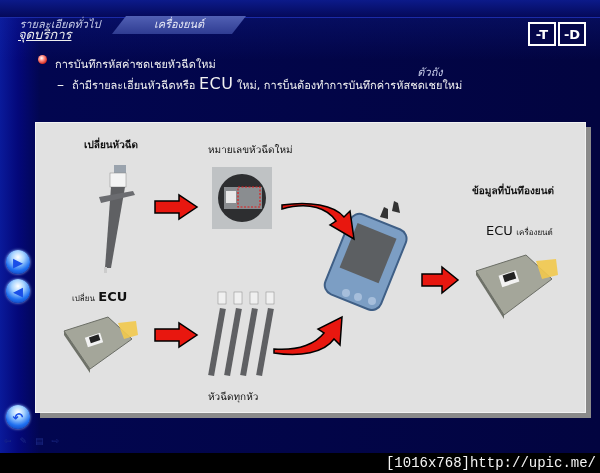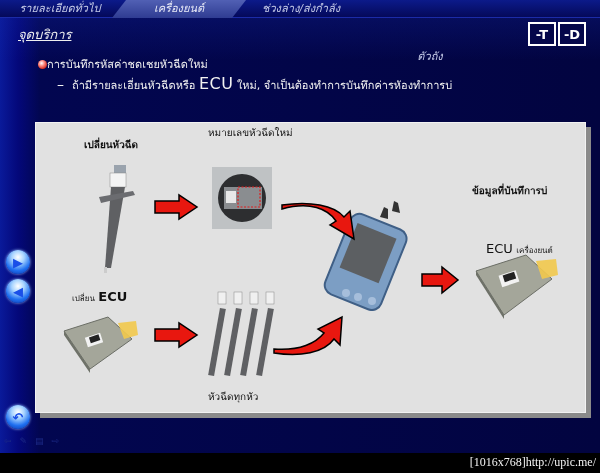--- a/index.html
+++ b/index.html
@@ -18,21 +18,21 @@
   }
 
   
   .topnav {
     position: absolute; left: 0; top: 0; width: 600px; height: 18px;
     background: linear-gradient(180deg, #0c1a8a 0%, #04095a 100%);
     border-bottom: 1px solid #1b2ba8;
     z-index: 2;
   }
   .topnav .tab {
-    position: absolute; top: 0; height: 18px; line-height: 18px;
+    position: absolute; top: 16px; height: 18px; line-height: 18px;
     font-style: italic; font-size: 11px; color: #c6cbe8;
     text-align: center; cursor: pointer; white-space: nowrap;
   }
   .topnav .tab.active {
     background: linear-gradient(180deg, #5160b4 0%, #2f3c92 100%);
     clip-path: polygon(14px 0, 100% 0, calc(100% - 14px) 100%, 0 100%);
     color: #e6e8f6;
   }
 
   .section-title {
@@ -41,21 +41,21 @@
     z-index: 3;
     text-align: center;
   }
   .mode-btns { position: absolute; left: 528px; top: 22px; display: flex; gap: 2px; z-index: 3; }
   .mode-btn {
     width: 28px; height: 24px; border: 2px solid #fff; background: #04074a;
     color: #fff; font-family: "DejaVu Sans", sans-serif; font-weight: bold; font-size: 13px;
     display: flex; align-items: center; justify-content: center; cursor: pointer;
   }
 
-  .bullet-row { position: absolute; left: 38px; top: 55px; display: flex; align-items: center; z-index: 3; }
+  .bullet-row { position: absolute; left: 38px; top: 55px; display: flex; gap: 8px; z-index: 3; }
   .bullet-dot {
     width: 9px; height: 9px; border-radius: 50%;
     background: radial-gradient(circle at 40% 35%, #ffffff 0%, #ff8a80 35%, #d0241a 75%);
   }
   .bullet-text { color: #f2f2f2; font-size: 11px; font-family: "DejaVu Sans", sans-serif; }
   .sub-row { position: absolute; left: 57px; top: 74px; display: flex; align-items: baseline; gap: 8px; z-index: 3; color: #f2f2f2; font-family: "DejaVu Sans", sans-serif; }
   .sub-dash { font-size: 14px; }
   .sub-text { font-size: 11px; }
   .sub-text .big { font-size: 16px; letter-spacing: 0.5px; }
 
@@ -79,67 +79,66 @@
     background: radial-gradient(circle at 50% 30%, #ffffff 0%, #a8d4ff 30%, #1e6ff0 65%, #0a2a9a 100%);
     box-shadow: 0 0 3px #99c2ff; display: flex; align-items: center; justify-content: center;
     cursor: pointer; z-index: 4; color: #1a4fe8; font-size: 13px; font-weight: bold;
     font-family: "DejaVu Sans", sans-serif;
   }
   .toolbar { position: absolute; left: 4px; top: 436px; display: flex; gap: 8px; z-index: 4; }
   .toolbar span { color: #1d2a86; font-size: 9px; cursor: pointer; font-family: "DejaVu Sans", sans-serif; }
 
   .watermark {
     position: absolute; right: 4px; top: 455px; color: #f5f5f5;
-    font-family: Liberation Serif, serif; font-size: 12px; margin-left: 14px;
+    font-family: Liberation Mono, monospace; font-size: 14px; margin-left: 14px;
   }
 </style>
 </head>
 <body>
 
 <div class="screen">
 
   <div class="topnav">
     <div class="tab" style="left:8px;width:104px;">รายละเอียดทั่วไป</div>
     <div class="tab active" style="left:112px;width:134px;">เครื่องยนต์</div>
-    <div class="tab" style="left:246px;width:110px;">ช่วงล่าง/ส่งกำลัง</div>
     <div class="tab" style="left:400px;width:60px;margin-top:48px;">ตัวถัง</div>
   </div>
 
   <div class="section-title">จุดบริการ</div>
 
   <div class="mode-btns">
     <div class="mode-btn">-T</div>
     <div class="mode-btn">-D</div>
   </div>
 
   <div class="bullet-row">
     <span class="bullet-dot"></span>
     <span class="bullet-text">การบันทึกรหัสค่าชดเชยหัวฉีดใหม่</span>
   </div>
   <div class="sub-row">
     <span class="sub-dash">–</span>
     <span class="sub-text">
       <span>ถ้ามีรายละเอี่ยนหัวฉีดหรือ</span>
       <span class="big">ECU</span>
-      <span>ใหม่, จำเป็นต้องทำการบันทึกค่ารหัองทำการบ่</span>
+      <span>ใหม่, การบ็นต้องทำการบันทึกค่ารหัสชดเชยใหม่</span>
     </span>
   </div>
 
   <div class="panel-shadow"></div>
   <div class="panel">
 
     <div class="plabel" style="left:48px;top:14px;">เปลี่ยนหัวฉีด</div>
-    <div class="plabel normal" style="left:172px;top:2px;">หมายเลขหัวฉีดใหม่</div>
-    <div class="plabel" style="left:436px;top:60px;">ข้อมูลที่บันทึการบ่</div>
+    <div class="plabel normal" style="left:172px;top:19px;">หมายเลขหัวฉีดใหม่</div>
+    <div class="plabel" style="left:436px;top:60px;">ข้อมูลที่บันทึองยนต่</div>
     <div class="plabel" style="left:36px;top:166px;">
       <span class="sm">เปลี่ยน</span>
       <span class="ecu">ECU</span>
     </div>
     <div class="plabel normal" style="left:172px;top:266px;">หัวฉีดทุกหัว</div>
-    <div class="plabel" style="left:450px;top:118px;">
+    <div class="plabel" style="left:450px;top:100px;">
       <span class="ecu2">ECU</span>
       <span class="sm">เครื่องยนต์</span>
     </div>
 
     <svg style="position:absolute;left:45px;top:40px;" width="60" height="110">
       <rect x="33" y="2" width="12" height="8" fill="#9aa3ad"></rect>
       <rect x="29" y="10" width="16" height="14" fill="#f4f4f4" stroke="#888" stroke-width="0.5"></rect>
       <polygon points="30,24 44,24 30,105 24,105" fill="#5f6063"></polygon>
       <polygon points="18,34 52,28 54,32 20,40" fill="#6b6c70"></polygon>
       <rect x="23" y="104" width="3" height="6" fill="#ccc"></rect>

